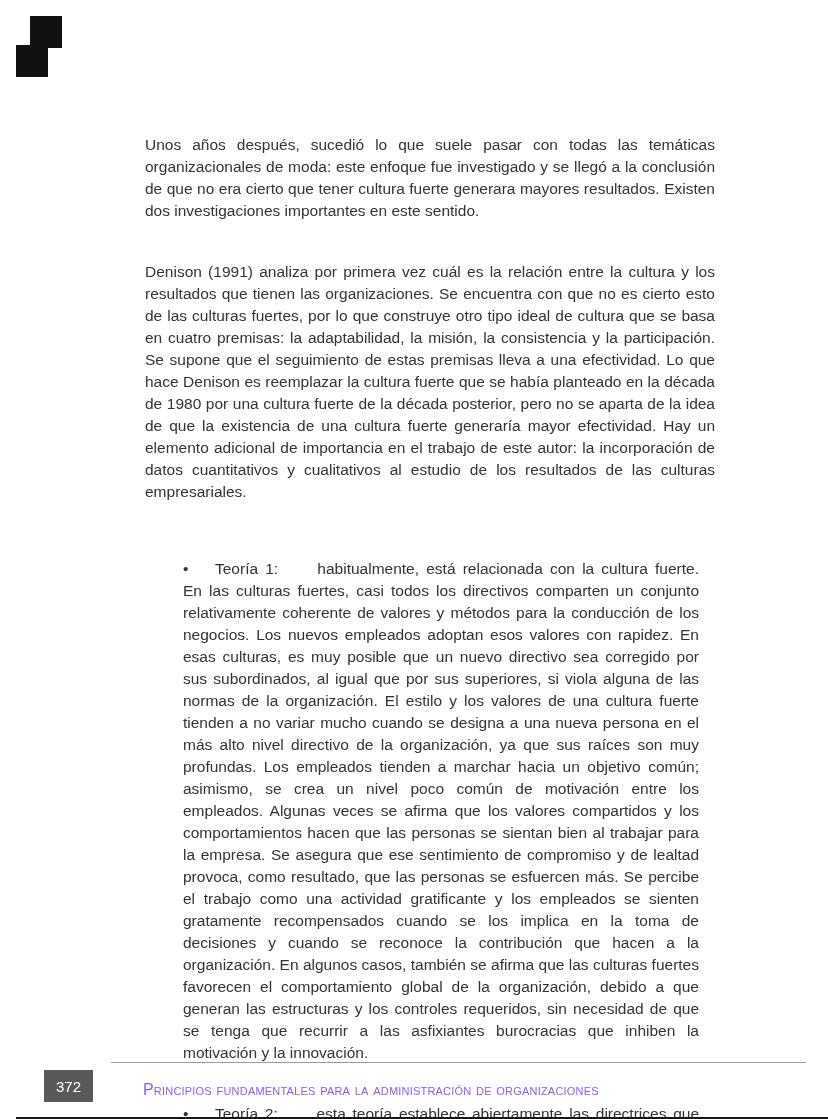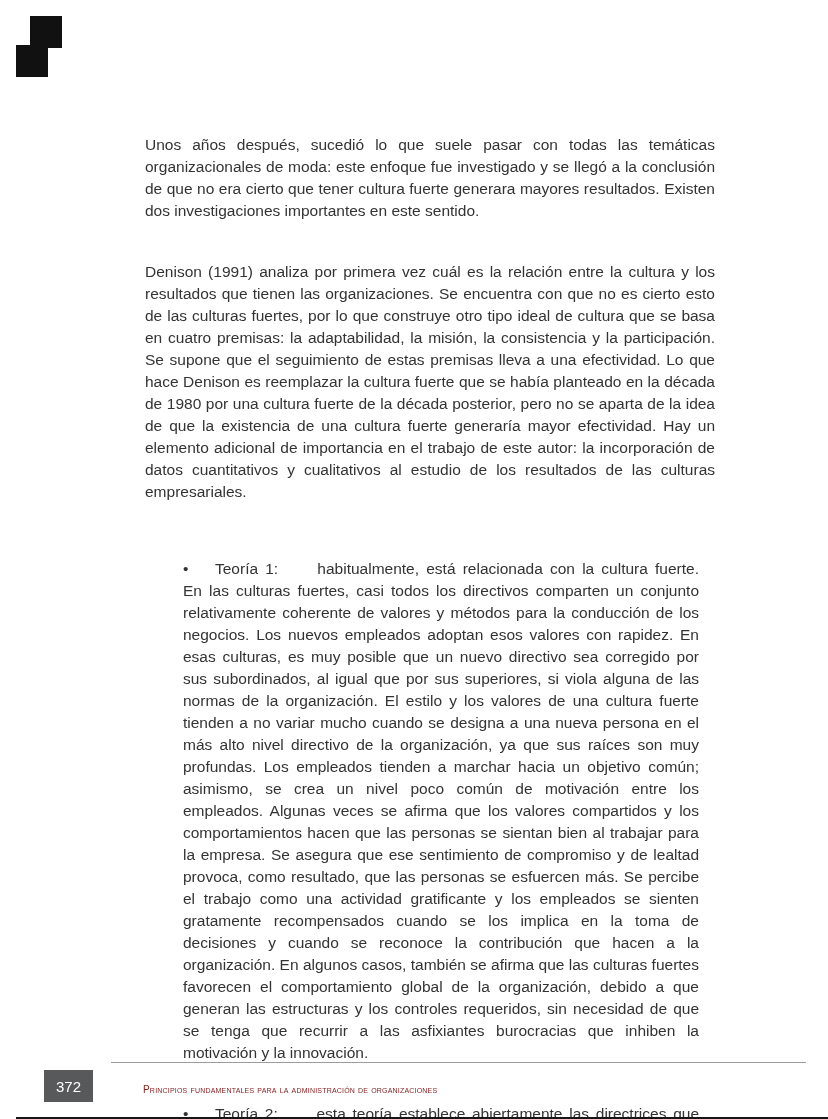--- a/index.html
+++ b/index.html
@@ -71,23 +71,23 @@
   .footer-body {
     position: absolute;
     left: 95px;
     right: 38px;
     top: 2px;
     border-top: 1px solid #9c9c9c;
     padding-top: 4px;
   }
   .running-title {
     font-variant: small-caps;
-    font-size: 10px;
+    font-size: 16px;
     letter-spacing: 0.2px;
-    color: #7f1d1d;
+    color: #8b5cf6;
     line-height: 14px;
   }
   .chapter-line {
     font-size: 10px;
     color: #3c3c3c;
     line-height: 16px;
     margin-top: 14px;
   }
   .chapter-label {
     font-variant: small-caps;

